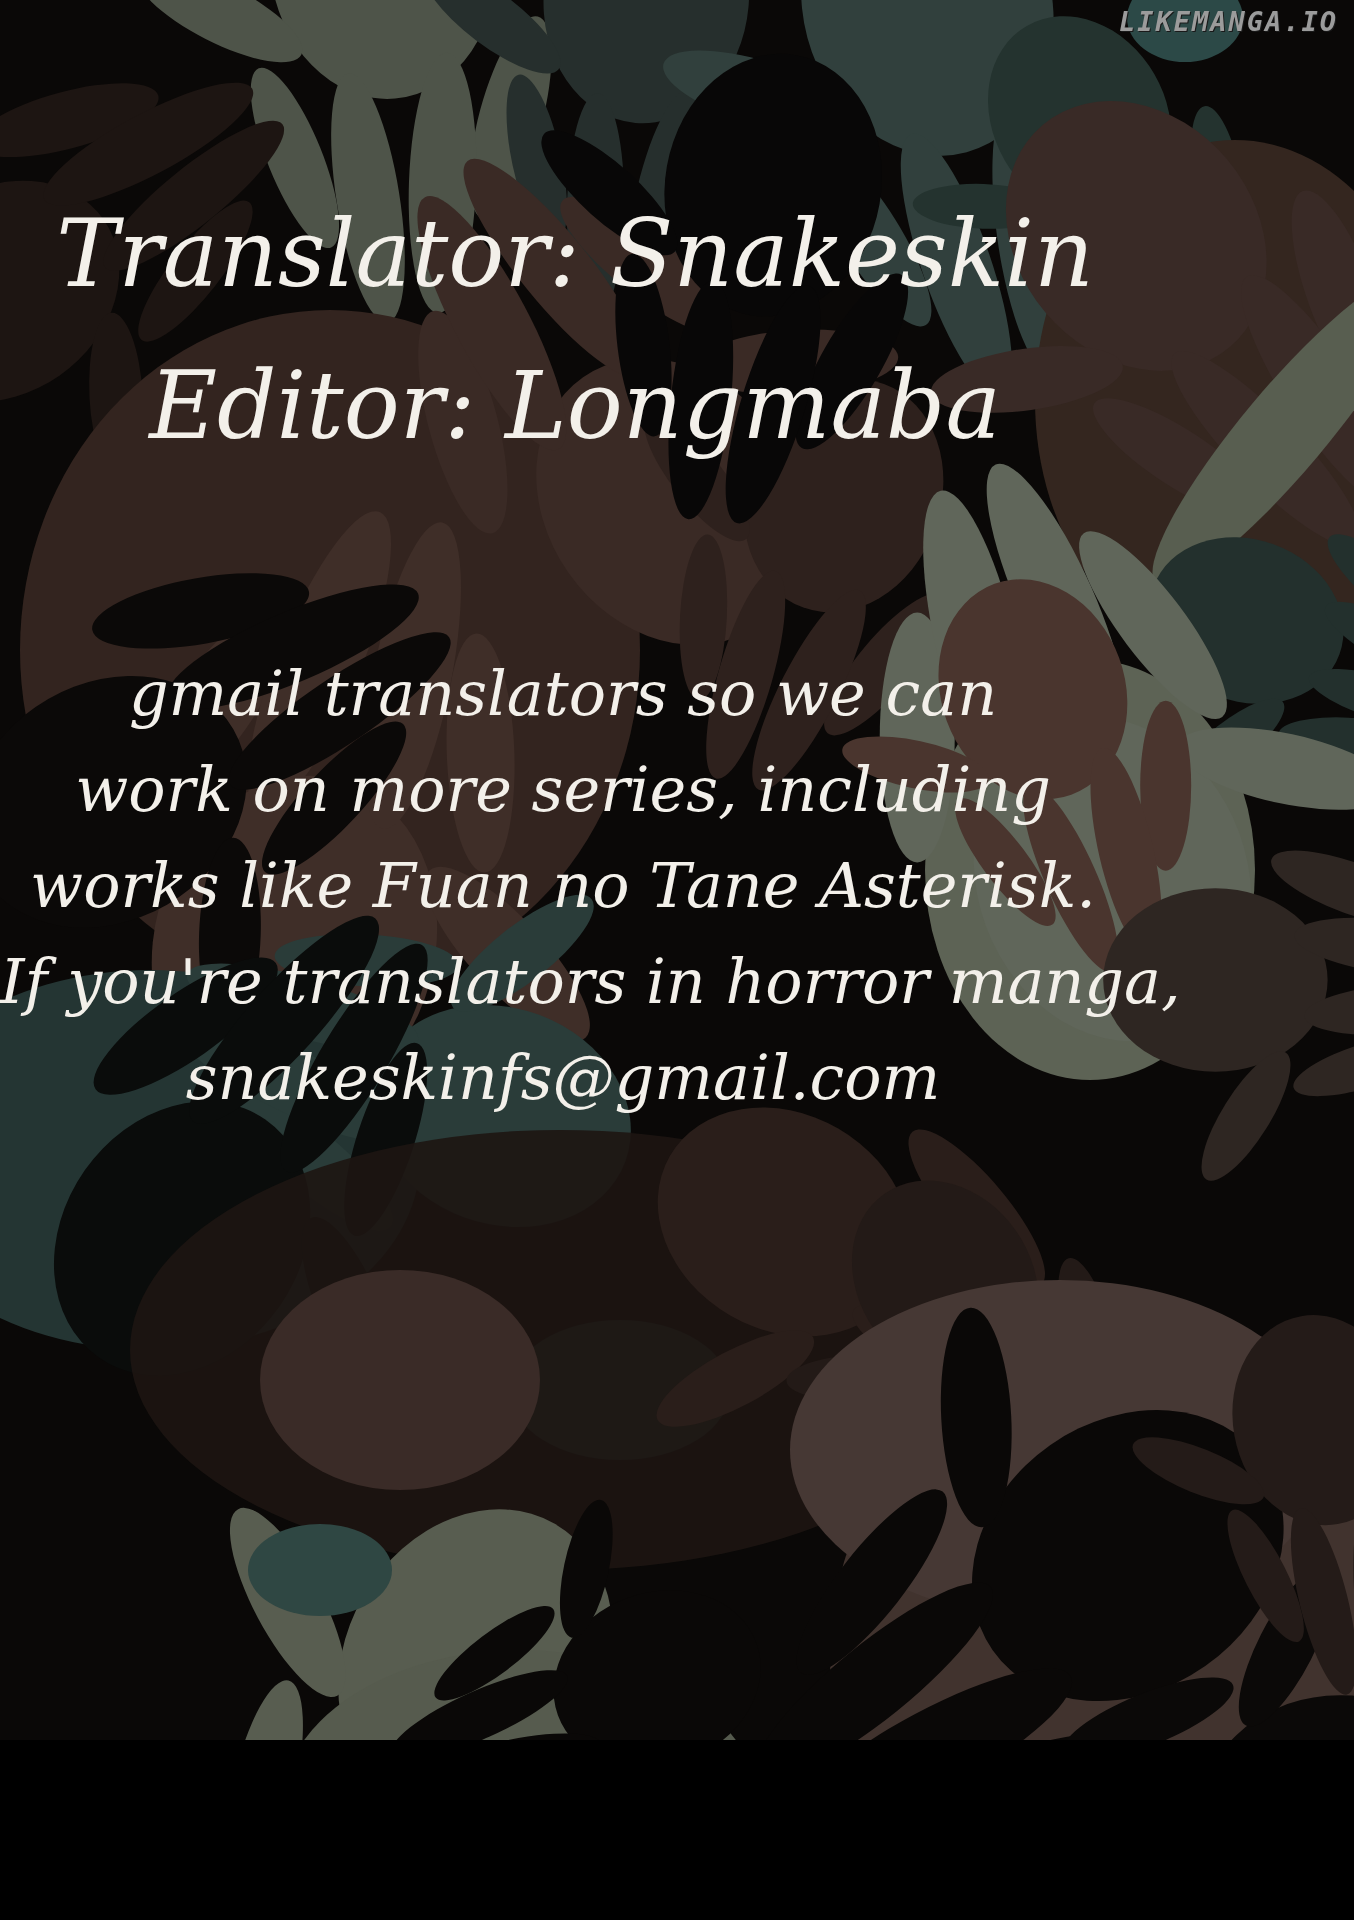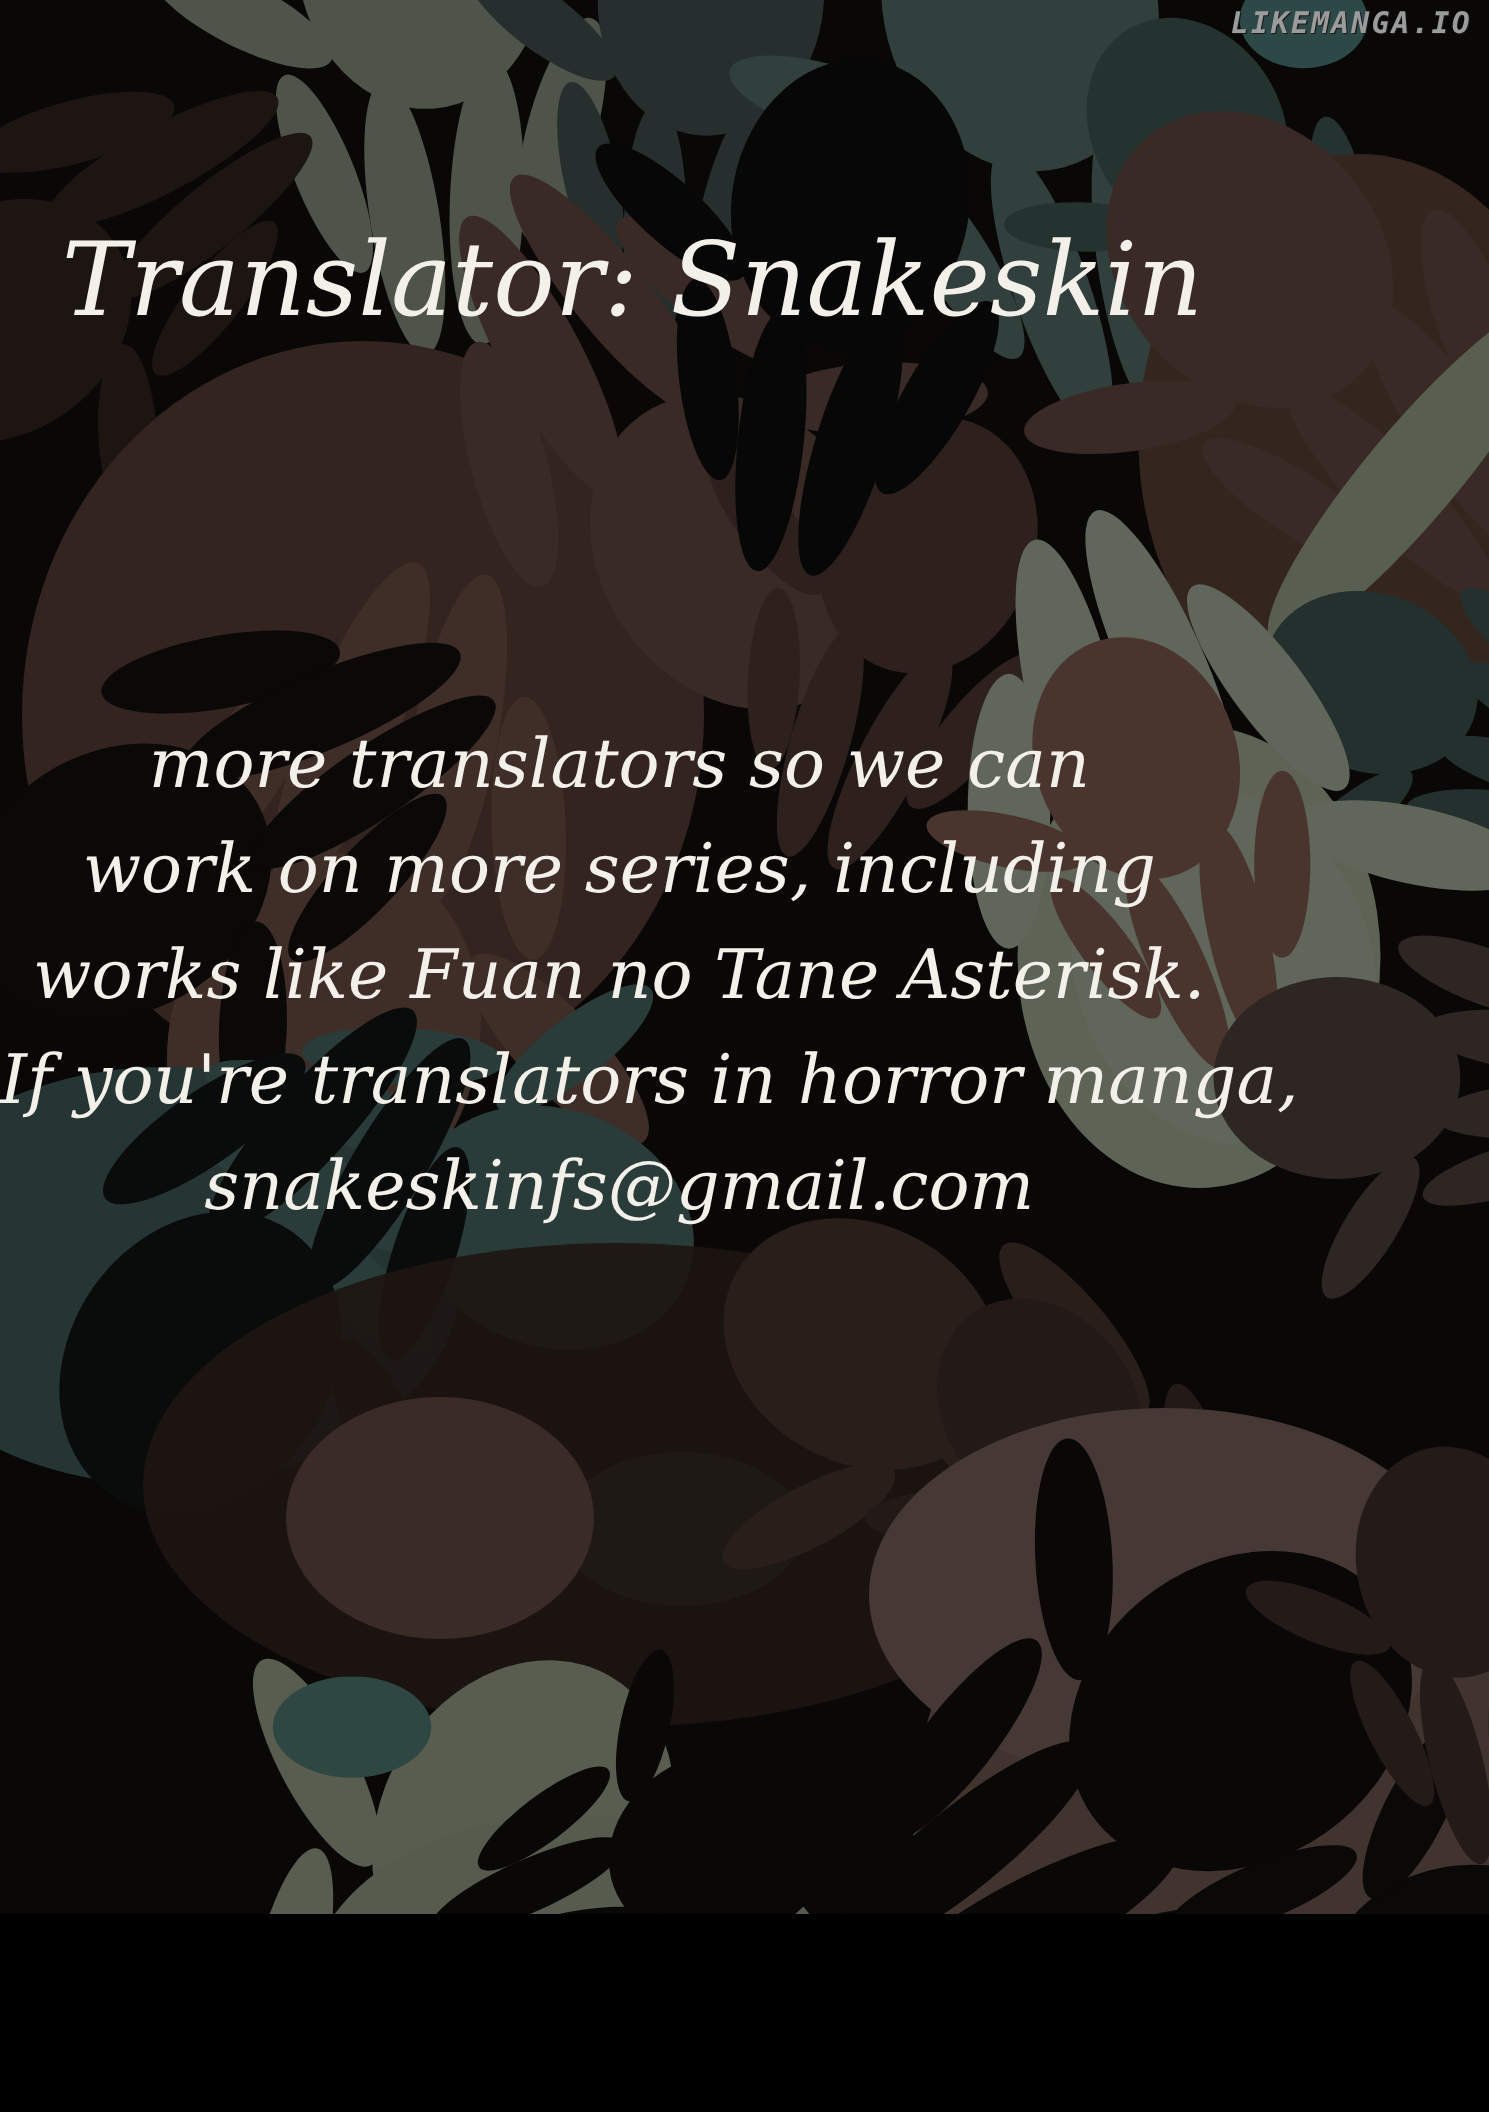--- a/index.html
+++ b/index.html
@@ -124,23 +124,24 @@
     <ellipse cx="1090" cy="1505" rx="36" ry="30" fill="#7d837a"></ellipse>
     <use href="#hand" transform="translate(1050,1610) rotate(-125) scale(2.5)" fill="#0a0807"></use>
     <use href="#hand" transform="translate(1260,1810) rotate(-95) scale(2.0)" fill="#0b0908"></use>
     <use href="#hand" transform="translate(1330,1480) rotate(170) scale(1.6)" fill="#241b18"></use>
   </svg>
 
   <div class="watermark">LIKEMANGA.IO</div>
 
   <div class="text-col credits-block">
     <div class="credit-line">Translator: Snakeskin</div>
+    <div class="credit-line">Editor: Longmaba</div>
   </div>
 
   <div class="text-col recruit-block">
-    <div class="r-line">more translators so we can</div>
+    <div class="r-line">gmail translators so we can</div>
     <div class="r-line">work on more series, including</div>
     <div class="r-line">works like Fuan no Tane Asterisk.</div>
     <div class="r-line">If you're translators in horror manga,</div>
     <div class="r-line">snakeskinfs@gmail.com</div>
   </div>
 
 </div>
 
 </body></html>

